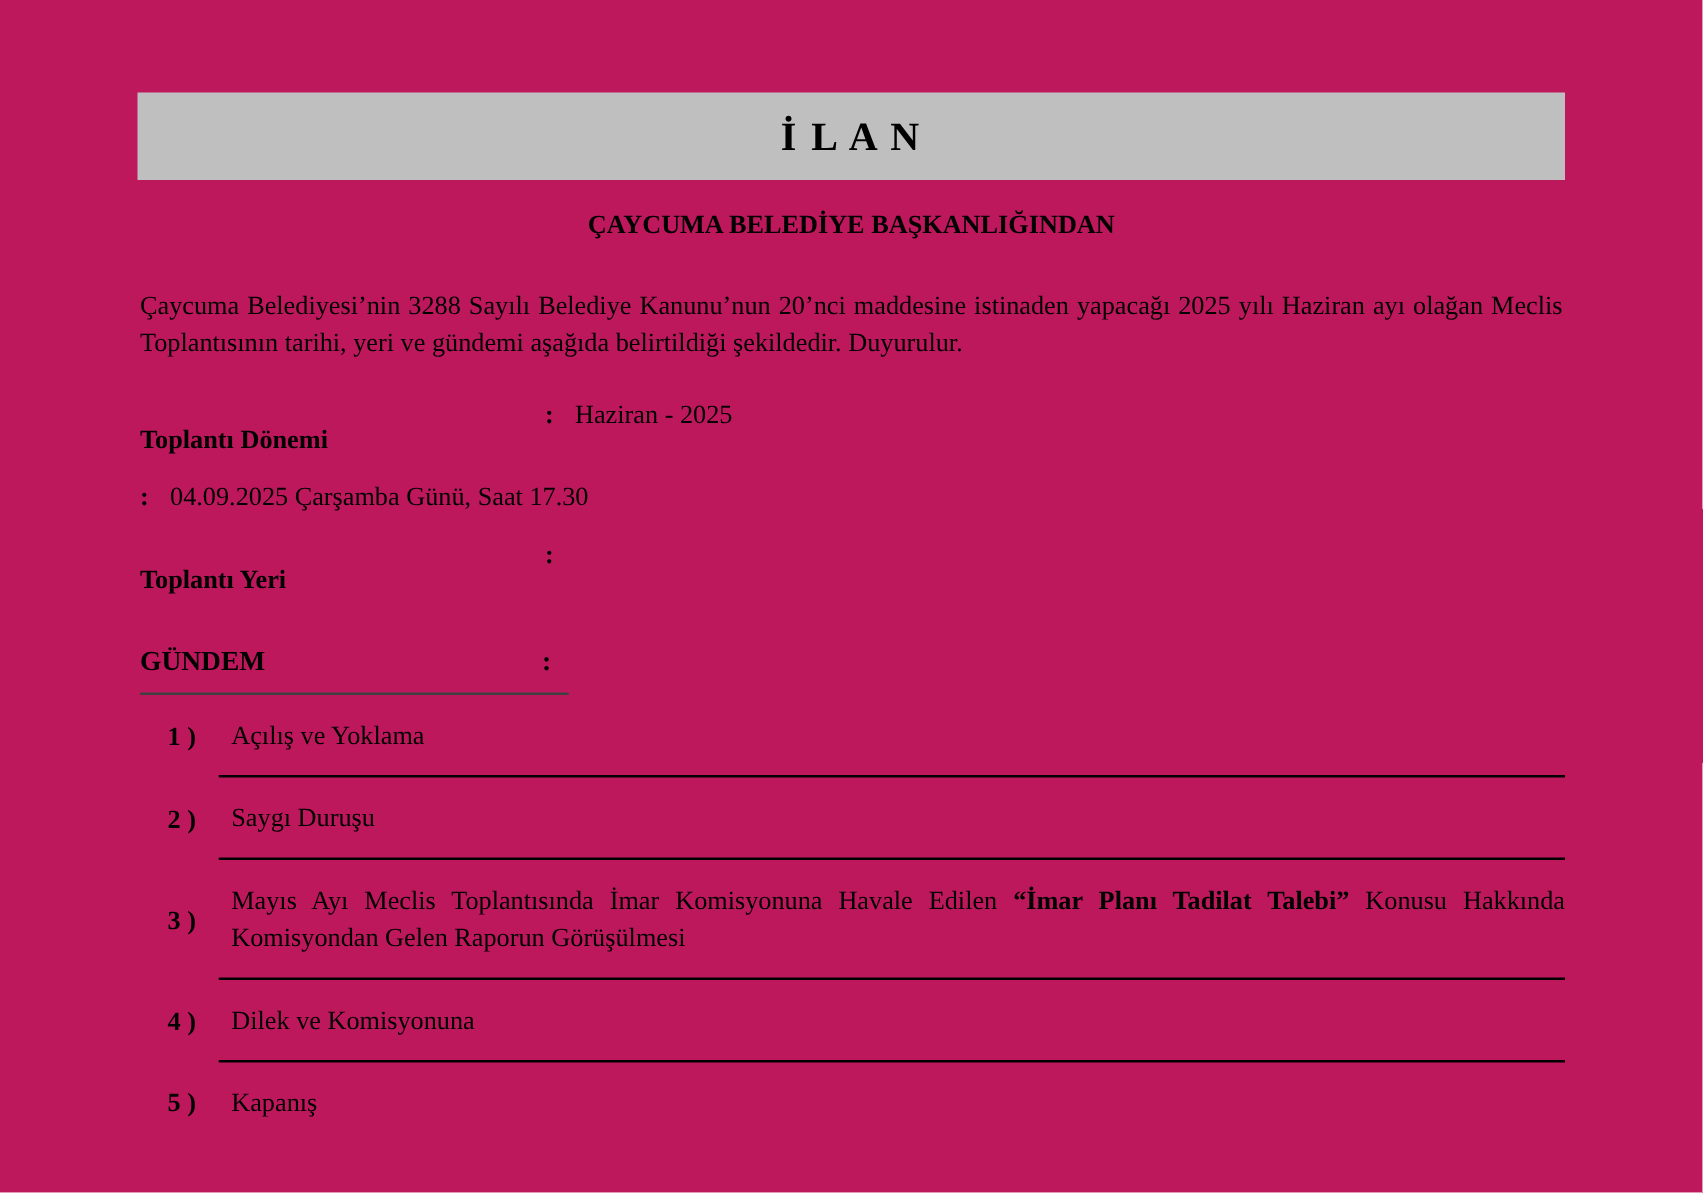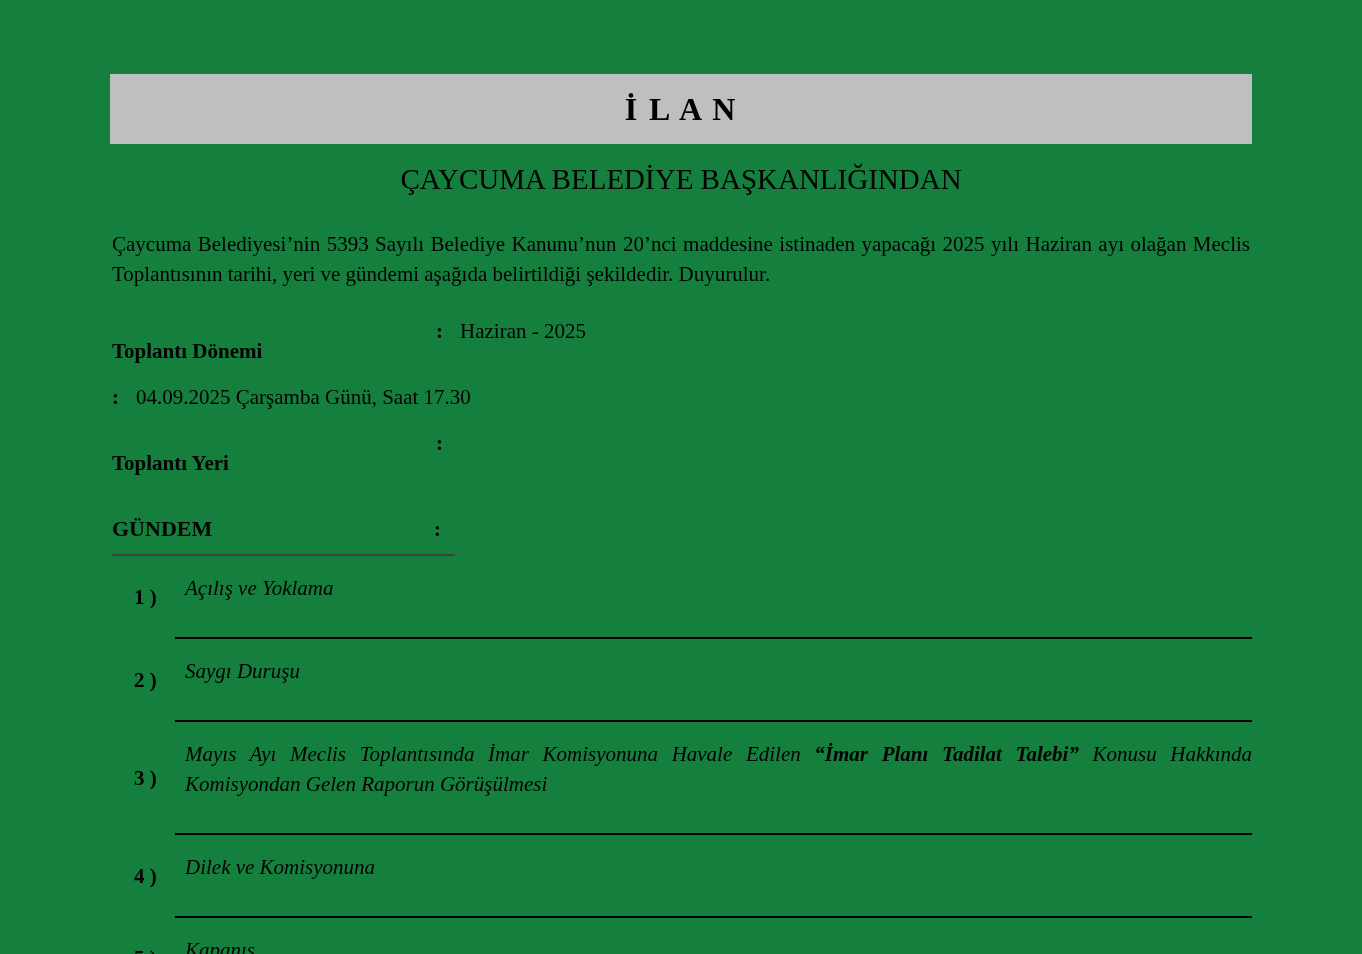--- a/index.html
+++ b/index.html
@@ -1,21 +1,21 @@
 <!DOCTYPE html>
 <html><head>
 <meta charset="utf-8">
 <style>
   * { margin: 0; padding: 0; box-sizing: border-box; }
   html, body { background: #ffffff; }
   .page {
     position: relative;
     width: 1362px;
     height: 954px;
-    background: #15803d;
+    background: #be185d;
     color: #000000;
     font-family: "Liberation Serif", "DejaVu Serif", serif;
     overflow: hidden;
   }
   .header-bar {
     margin: 74px 110px 0 110px;
     height: 70px;
     background: #BFBFBF;
     display: flex;
     align-items: center;
@@ -23,22 +23,22 @@
   }
   .header-title {
     font-size: 32px;
     font-weight: bold;
     letter-spacing: 2px;
     white-space: pre;
   }
   .subtitle {
     margin-top: 21px;
     text-align: center;
-    font-size: 29px;
-    font-weight: normal;
+    font-size: 21px;
+    font-weight: bold;
     line-height: 28px;
   }
   .intro {
     margin: 36px 112px 0 112px;
     font-size: 21px;
     line-height: 30px;
     text-align: justify;
   }
   .info-section { margin: 29px 112px 0 112px; }
   .info-row {
@@ -69,39 +69,38 @@
     padding-left: 22px;
     font-weight: bold;
     font-size: 21px;
     white-space: pre;
   }
   .agenda-text {
     flex: 1;
     font-size: 21px;
     line-height: 30px;
     text-align: justify;
-    padding: 17px 0 34px 10px;
+    padding: 17px 0 17px 10px;
     border-bottom: 2px solid #000000;
-    font-style: italic;
   }
   .agenda-row:last-child .agenda-text { border-bottom: none; }
   .agenda-text b { font-weight: bold; }
 </style>
 </head>
 <body>
 
 <div class="page">
 
   <div class="header-bar">
     <div class="header-title">İ L A N</div>
   </div>
 
   <div class="subtitle">ÇAYCUMA BELEDİYE BAŞKANLIĞINDAN</div>
 
-  <div class="intro">Çaycuma Belediyesi’nin 5393 Sayılı Belediye Kanunu’nun 20’nci maddesine istinaden yapacağı 2025 yılı Haziran ayı olağan Meclis Toplantısının tarihi, yeri ve gündemi aşağıda belirtildiği şekildedir. Duyurulur.</div>
+  <div class="intro">Çaycuma Belediyesi’nin 3288 Sayılı Belediye Kanunu’nun 20’nci maddesine istinaden yapacağı 2025 yılı Haziran ayı olağan Meclis Toplantısının tarihi, yeri ve gündemi aşağıda belirtildiği şekildedir. Duyurulur.</div>
 
   <div class="info-section">
     <div class="info-row">
       <div class="info-label">Toplantı Dönemi</div>
       <div class="info-sep">:</div>
       <div class="info-value">Haziran - 2025</div>
     </div>
     <div class="info-row">
       <div class="info-sep">:</div>
       <div class="info-value">04.09.2025 Çarşamba Günü, Saat 17.30</div>

